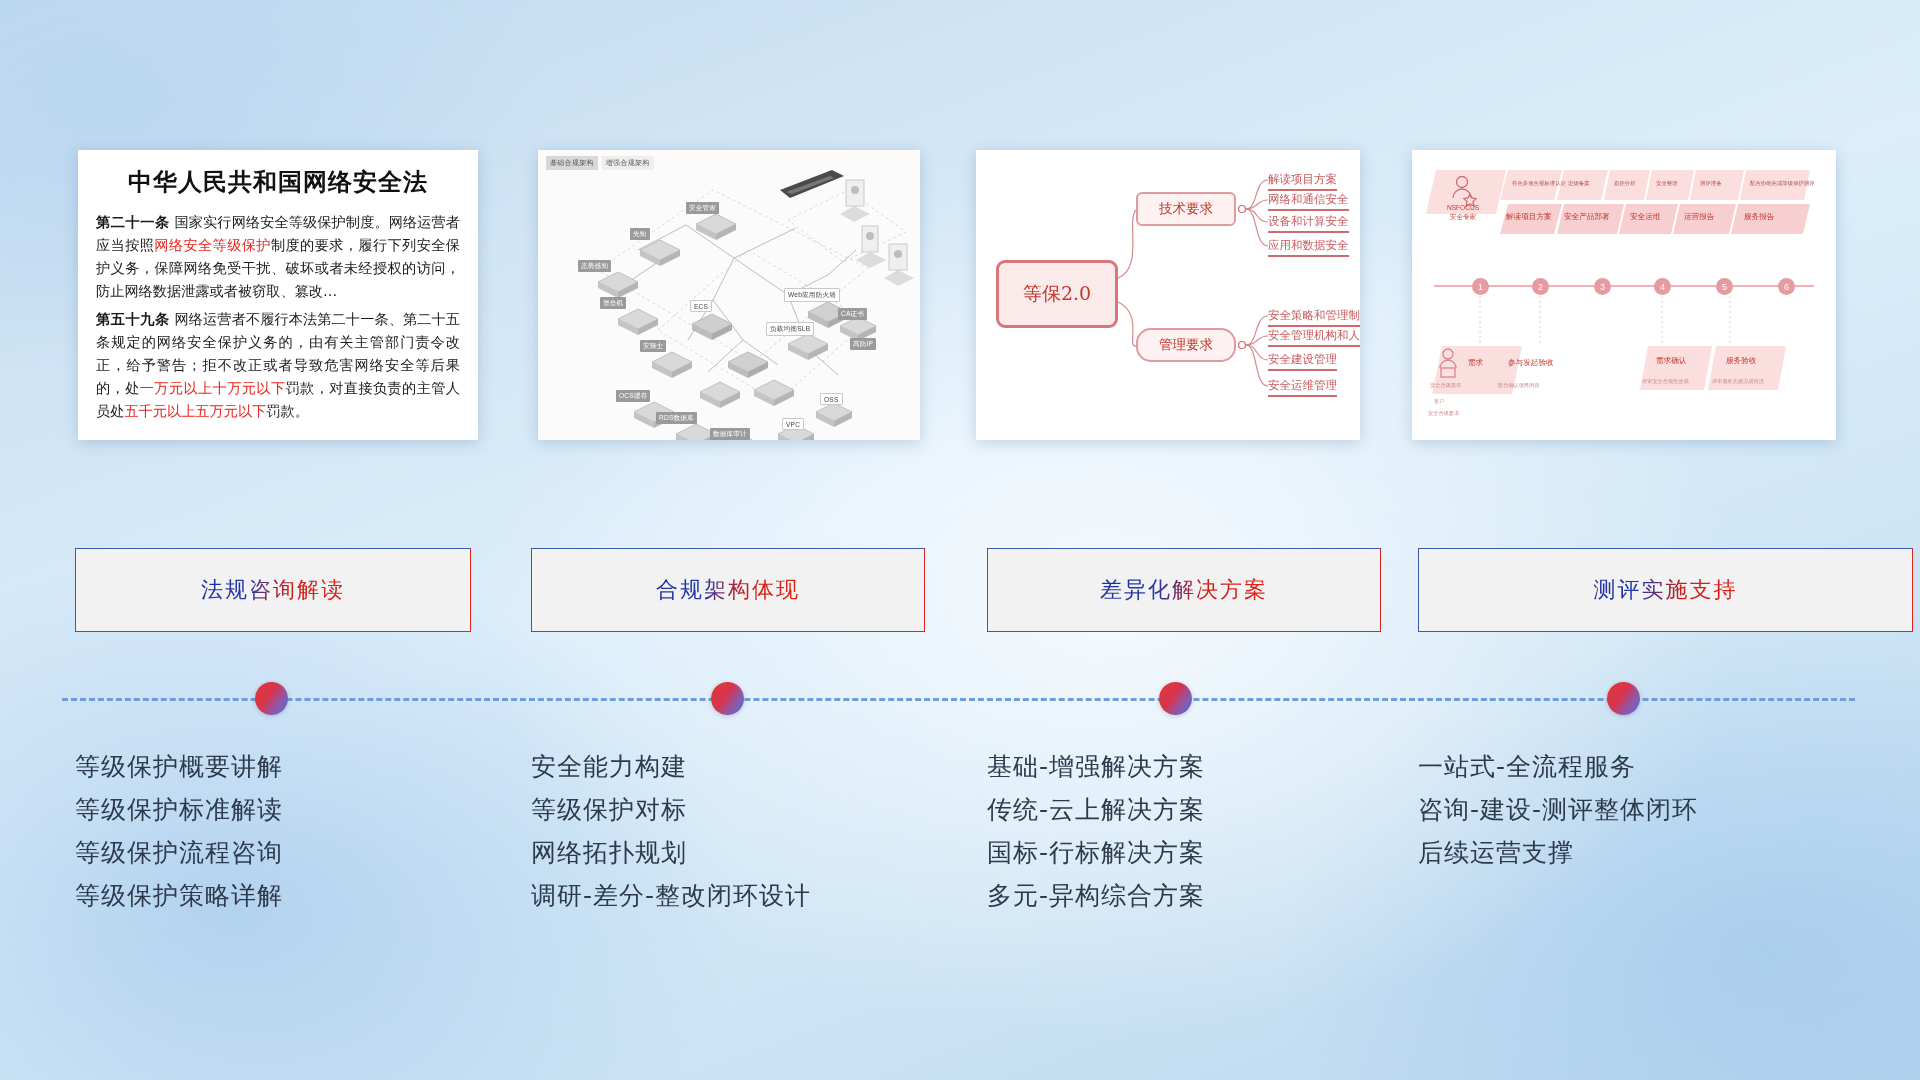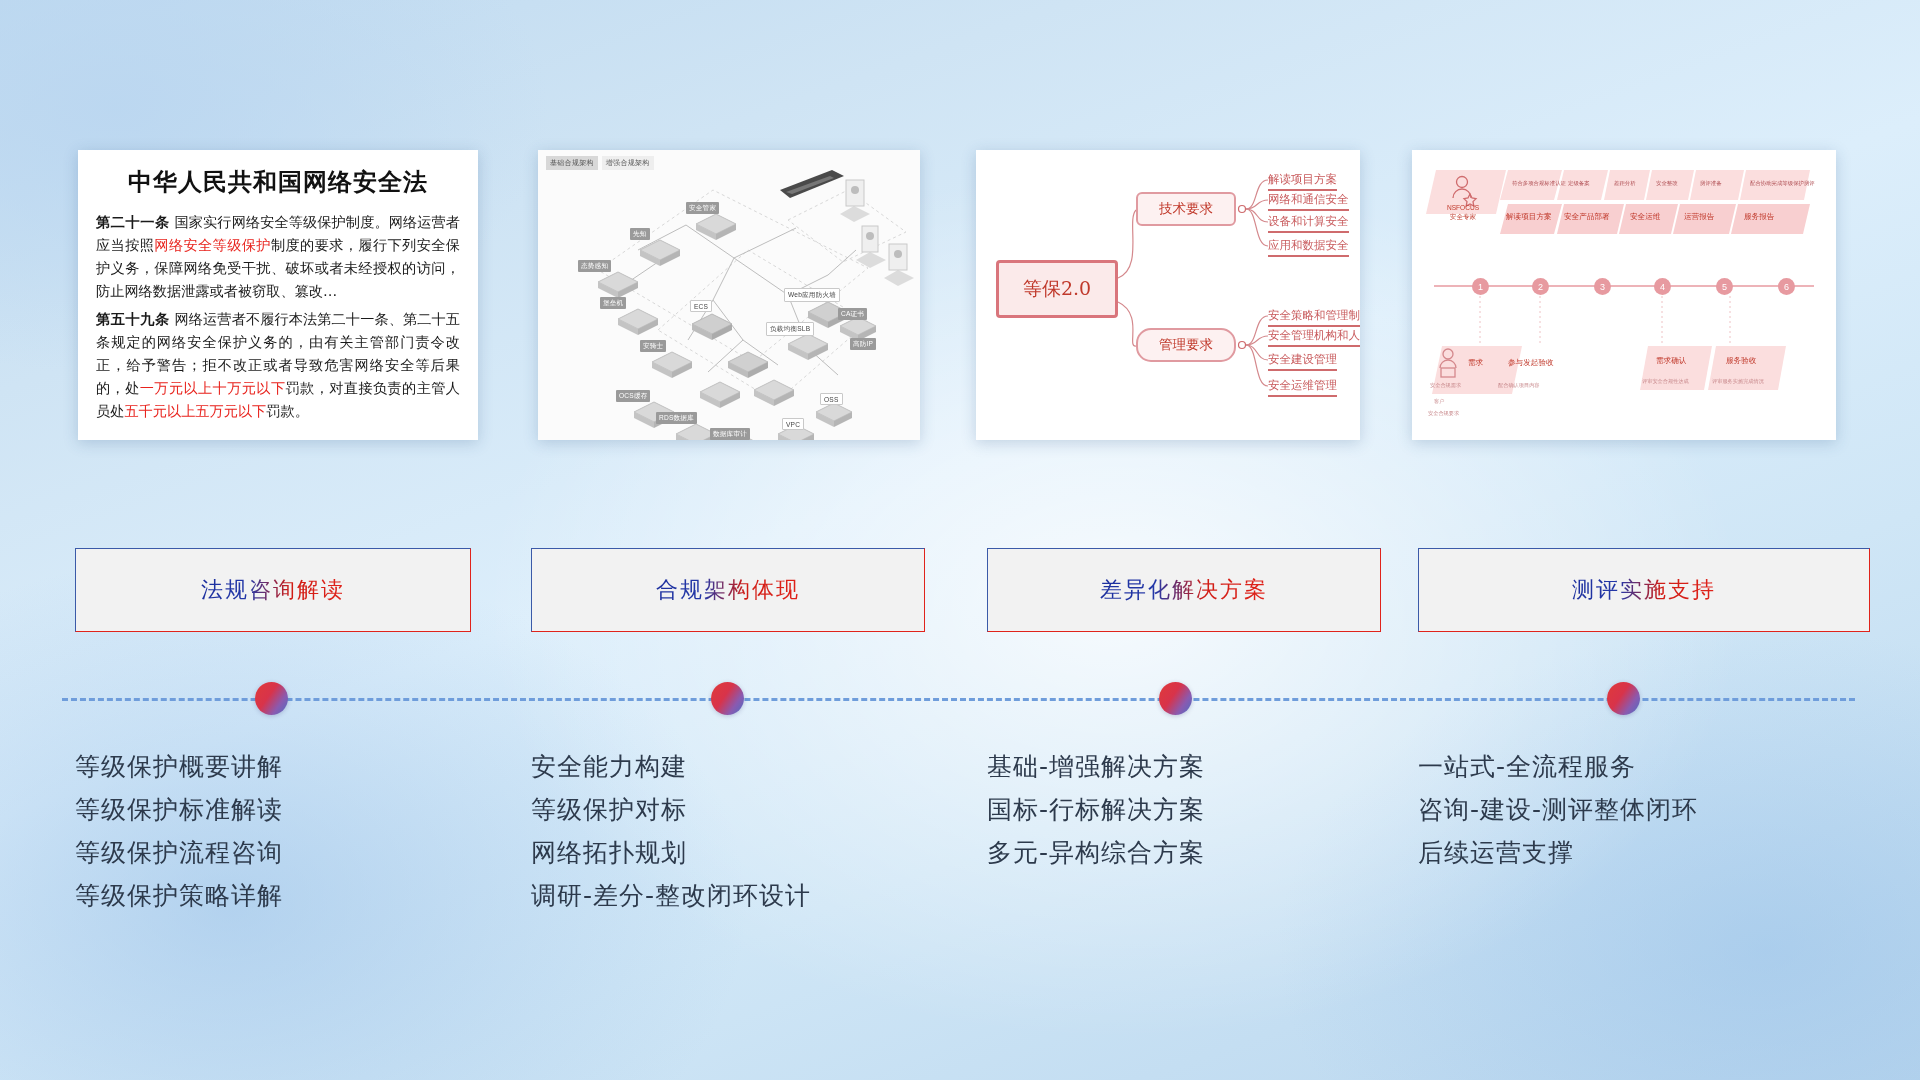--- a/index.html
+++ b/index.html
@@ -47,22 +47,22 @@
   .nodelab {
     position:absolute; font-size:6.6px; color:#fff; background:#9a9a9a;
     padding:1.5px 3px; white-space:nowrap; border-radius:1px; letter-spacing:.2px;
   }
   .nodelab.lt { background:#ffffff; color:#444; border:1px solid #c9c9c9; }
   .iso { position:absolute; }
 
   
   .mm { position:relative; width:100%; height:100%; }
   .mm-root {
-    position:absolute; left:20px; top:110px; width:122px; height:58px;
-    border:3px solid #d9757c; border-radius:4px; background:#fbeaea;
+    position:absolute; left:20px; top:110px; width:122px; height:68px;
+    border:3px solid #d9757c; border-radius:9px; background:#fbeaea;
     display:flex; align-items:center; justify-content:center;
     font-size:19px; color:#c0392b; font-family:"DejaVu Serif",serif;
   }
   .mm-mid {
     position:absolute; width:100px; height:34px; border:2px solid #e09aa0; border-radius:6px;
     background:#fdf1f1; display:flex; align-items:center; justify-content:center;
     font-size:13.5px; color:#c0392b; font-family:"DejaVu Serif",serif;
   }
   .mm-mid.m1 { left:160px; top:42px; }
   .mm-mid.m2 { left:160px; top:178px;border-radius:15px; }
@@ -87,21 +87,21 @@
   .titles { position:absolute; left:0; top:0; width:1920px; height:1080px; }
   .tbox {
     position:absolute; top:548px; height:84px; background:#f2f2f2;
     border-top:1.6px solid #3b5aa8; border-left:1.6px solid #3b5aa8;
     border-right:1.8px solid #e0231b; border-bottom:1.8px solid #e0231b;
     display:flex; align-items:center; justify-content:center;
   }
   .tbox.b1 { left:75px;   width:396px; }
   .tbox.b2 { left:531px;  width:394px; }
   .tbox.b3 { left:987px;  width:394px; }
-  .tbox.b4 { left:1418px; width:452px; }
+  .tbox.b4 { left:1418px; width:495px; }
   .tbox span {
     font-size:22px; letter-spacing:2px; font-family:"DejaVu Sans",sans-serif;
     background:linear-gradient(90deg,#1c2f9e 0%,#2438a8 33%,#d01c14 62%,#e0231b 100%);
     -webkit-background-clip:text; background-clip:text; color:transparent;
     -webkit-text-fill-color:transparent;
   }
 
   
   .tl-line {
     position:absolute; left:62px; top:698px; width:1793px; height:0;
@@ -451,20 +451,21 @@
     <div>等级保护策略详解</div>
   </div>
   <div class="col k2">
     <div>安全能力构建</div>
     <div>等级保护对标</div>
     <div>网络拓扑规划</div>
     <div>调研-差分-整改闭环设计</div>
   </div>
   <div class="col k3">
     <div>基础-增强解决方案</div>
+    <div>传统-云上解决方案</div>
     <div>国标-行标解决方案</div>
     <div>多元-异构综合方案</div>
   </div>
   <div class="col k4">
     <div>一站式-全流程服务</div>
     <div>咨询-建设-测评整体闭环</div>
     <div>后续运营支撑</div>
   </div>
 </div>
 

